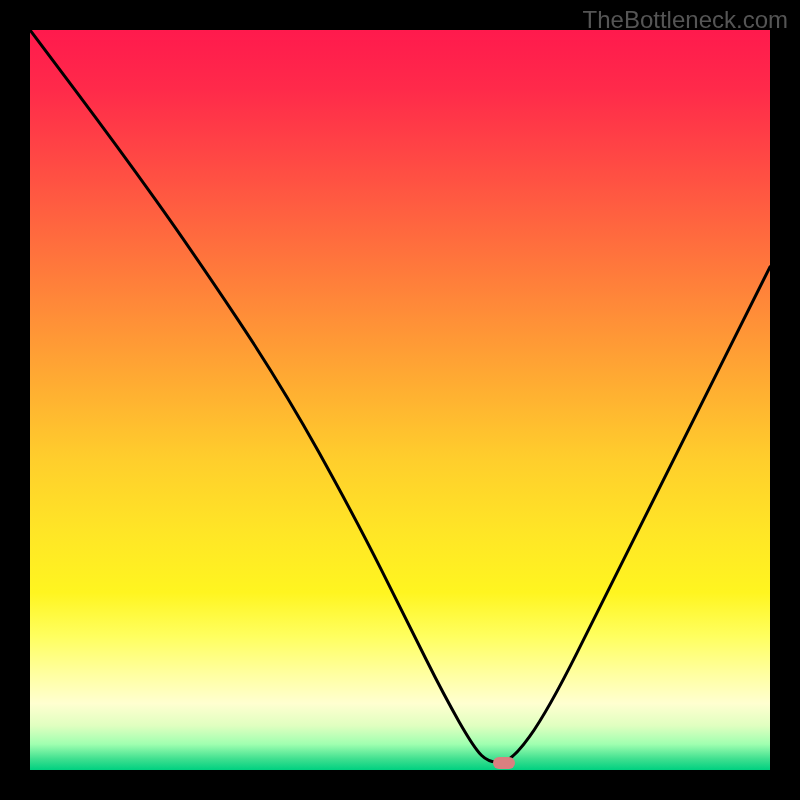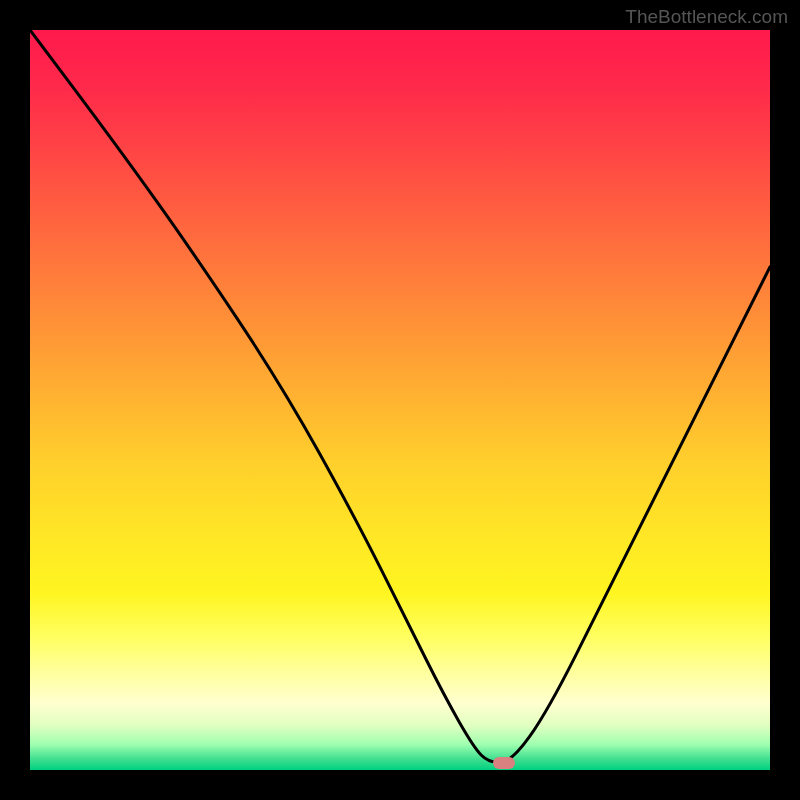--- a/index.html
+++ b/index.html
@@ -13,21 +13,21 @@
     background: #000;
     position: relative;
     overflow: hidden;
     font-family: Arial, sans-serif;
   }
   .watermark {
     position: absolute;
     top: 6px;
     right: 12px;
     color: #555;
-    font-size: 19px;
+    font-size: 24px;
     font-weight: 500;
     z-index: 10;
   }
   .plot-area {
     position: absolute;
     top: 30px;
     left: 30px;
     width: 740px;
     height: 740px;
   }

